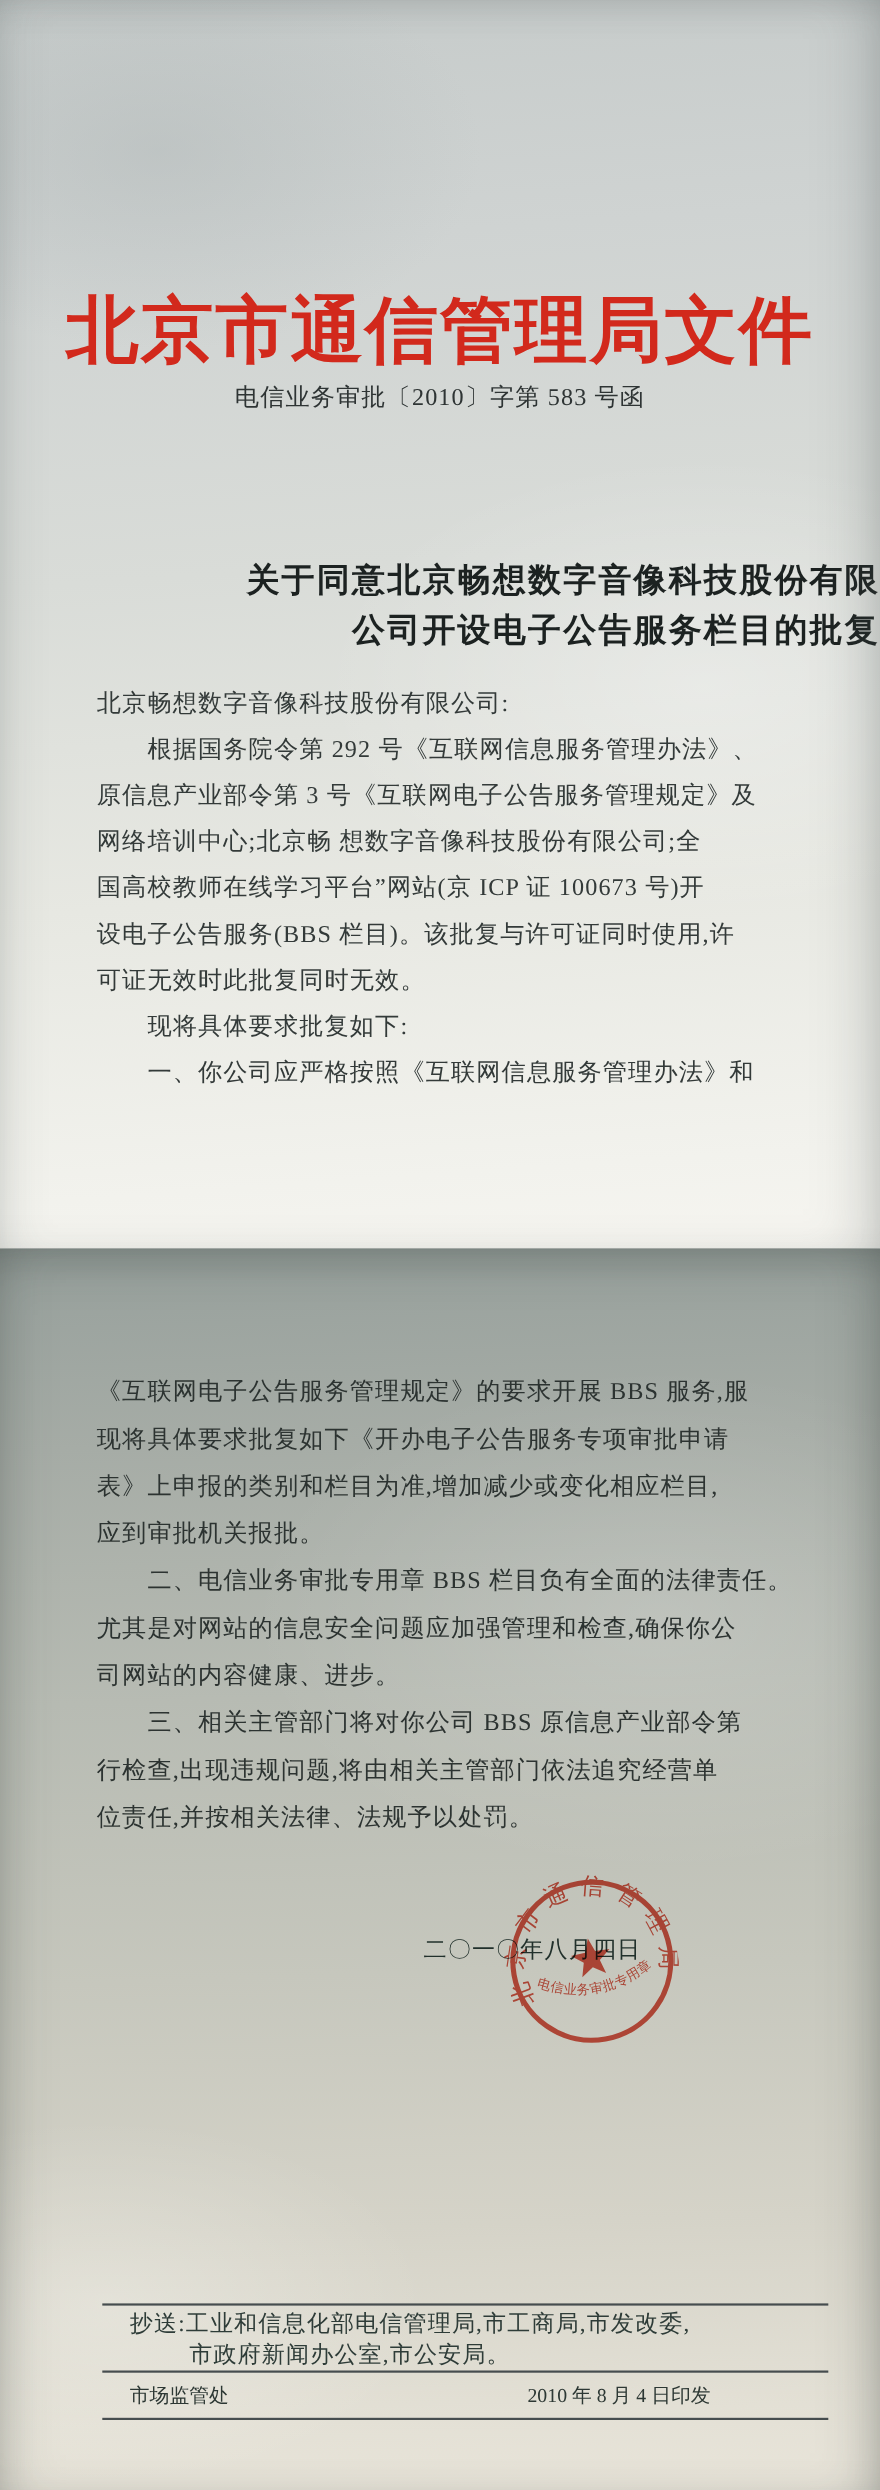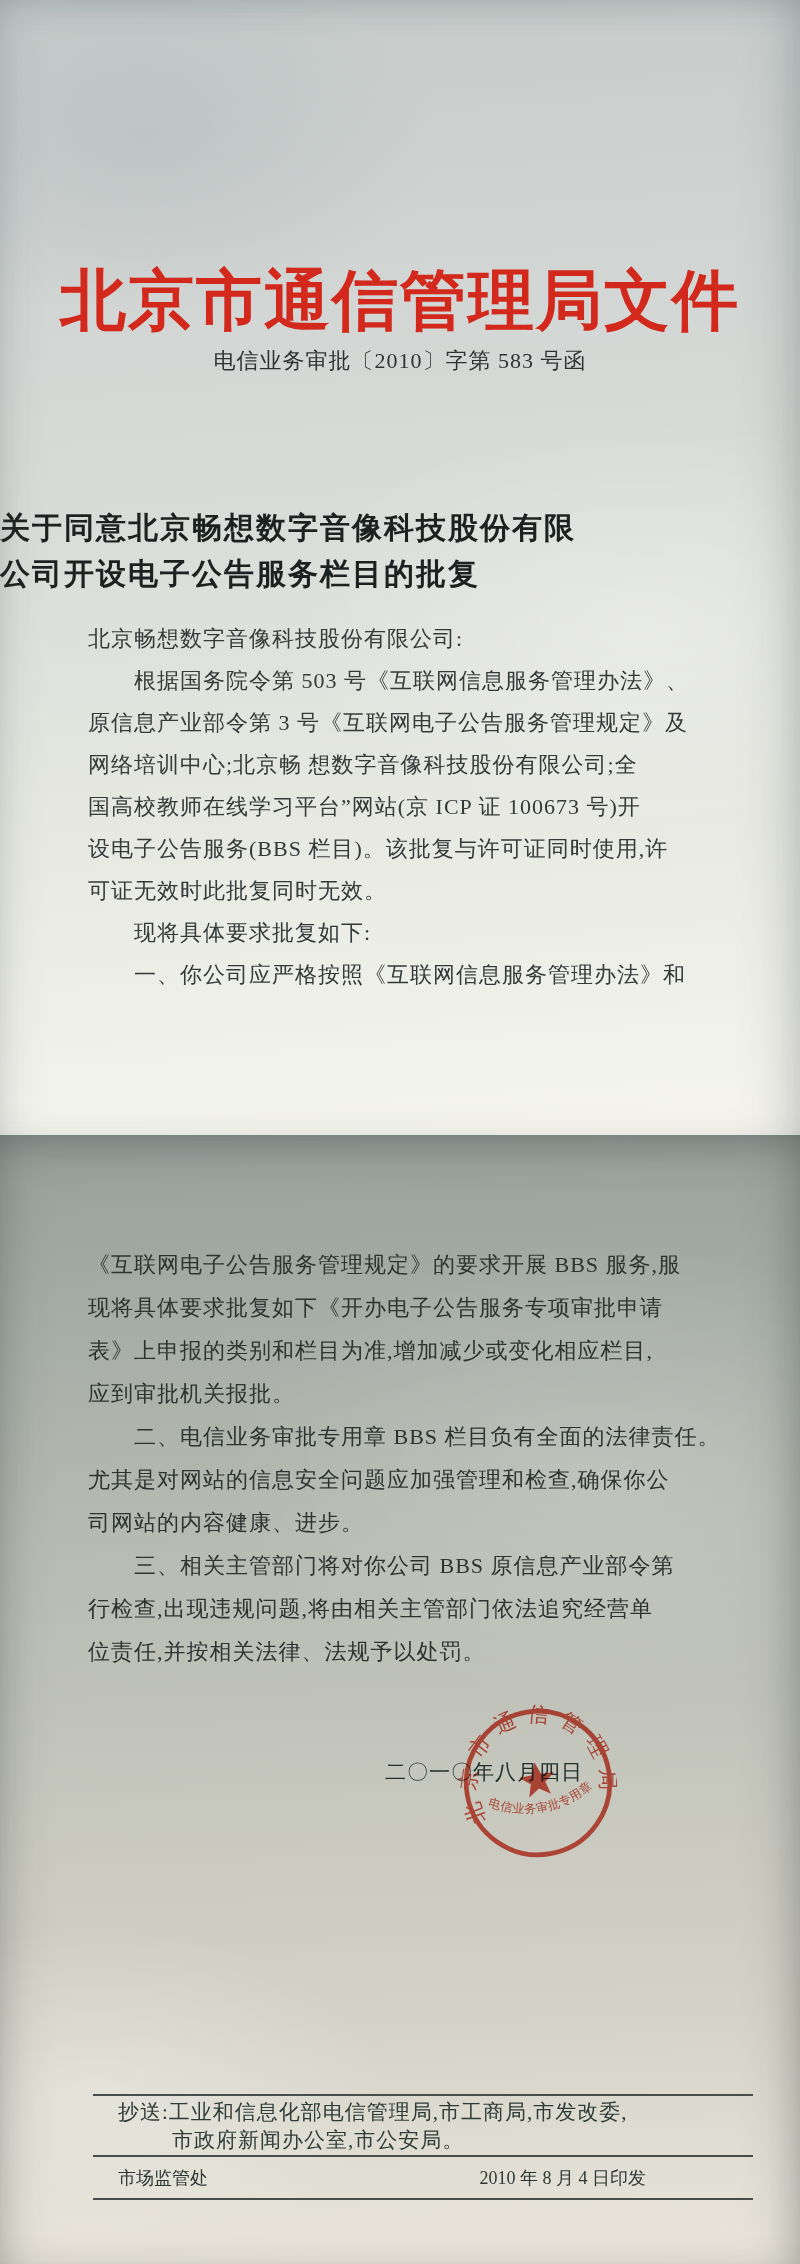--- a/index.html
+++ b/index.html
@@ -29,21 +29,21 @@
     box-shadow:inset -30px 0 55px -32px rgba(55,62,60,.40), inset 28px 0 55px -34px rgba(55,62,60,.35), inset 0 26px 48px -24px rgba(45,55,52,.35);}
   .header-title{
     position:absolute;top:212px;left:0;width:100%;text-align:center;
     font-size:66px;font-weight:bold;color:#d2291c;letter-spacing:2px;white-space:nowrap;
   }
   .doc-number{
     position:absolute;top:346px;left:0;width:100%;text-align:center;
     font-size:22px;color:#2e3434;letter-spacing:1px;
   }
   .subject{
-    position:absolute;top:480px;left:0;width:100%;text-align:left;
+    position:absolute;top:480px;left:0;width:100%;text-align:right;
     font-size:30px;font-weight:bold;color:#1c2221;line-height:46px;letter-spacing:2px;
   }
   .subject span{display:block;}
   .body-block{position:absolute;font-size:22px;}
   .body1{top:618px;left:88px;width:640px;color:#333a39;}
   .body1 .bline{height:42px;line-height:42px;}
   .body2{top:108px;left:88px;width:650px;color:#2c3331;}
   .body2 .bline{height:43px;line-height:43px;}
   .bline{white-space:pre;letter-spacing:1px;overflow:visible;}
   .date-line{
@@ -72,21 +72,21 @@
 
   <section class="page page1">
     <h1 class="header-title">北京市通信管理局文件</h1>
     <div class="doc-number">电信业务审批〔2010〕字第 583 号函</div>
     <h2 class="subject">
       <span>关于同意北京畅想数字音像科技股份有限</span>
       <span>公司开设电子公告服务栏目的批复</span>
     </h2>
     <div class="body-block body1">
         <div class="bline">北京畅想数字音像科技股份有限公司:</div>
-        <div class="bline">　　根据国务院令第 503 号《互联网信息服务管理办法》、</div>
+        <div class="bline">　　根据国务院令第 292 号《互联网信息服务管理办法》、</div>
         <div class="bline">原信息产业部令第 3 号《互联网电子公告服务管理规定》及</div>
         <div class="bline">网络培训中心;北京畅 想数字音像科技股份有限公司;全</div>
         <div class="bline">国高校教师在线学习平台”网站(京 ICP 证 100673 号)开</div>
         <div class="bline">设电子公告服务(BBS 栏目)。该批复与许可证同时使用,许</div>
         <div class="bline">可证无效时此批复同时无效。</div>
         <div class="bline">　　现将具体要求批复如下:</div>
         <div class="bline">　　一、你公司应严格按照《互联网信息服务管理办法》和</div>
       </div>
   </section>
 

